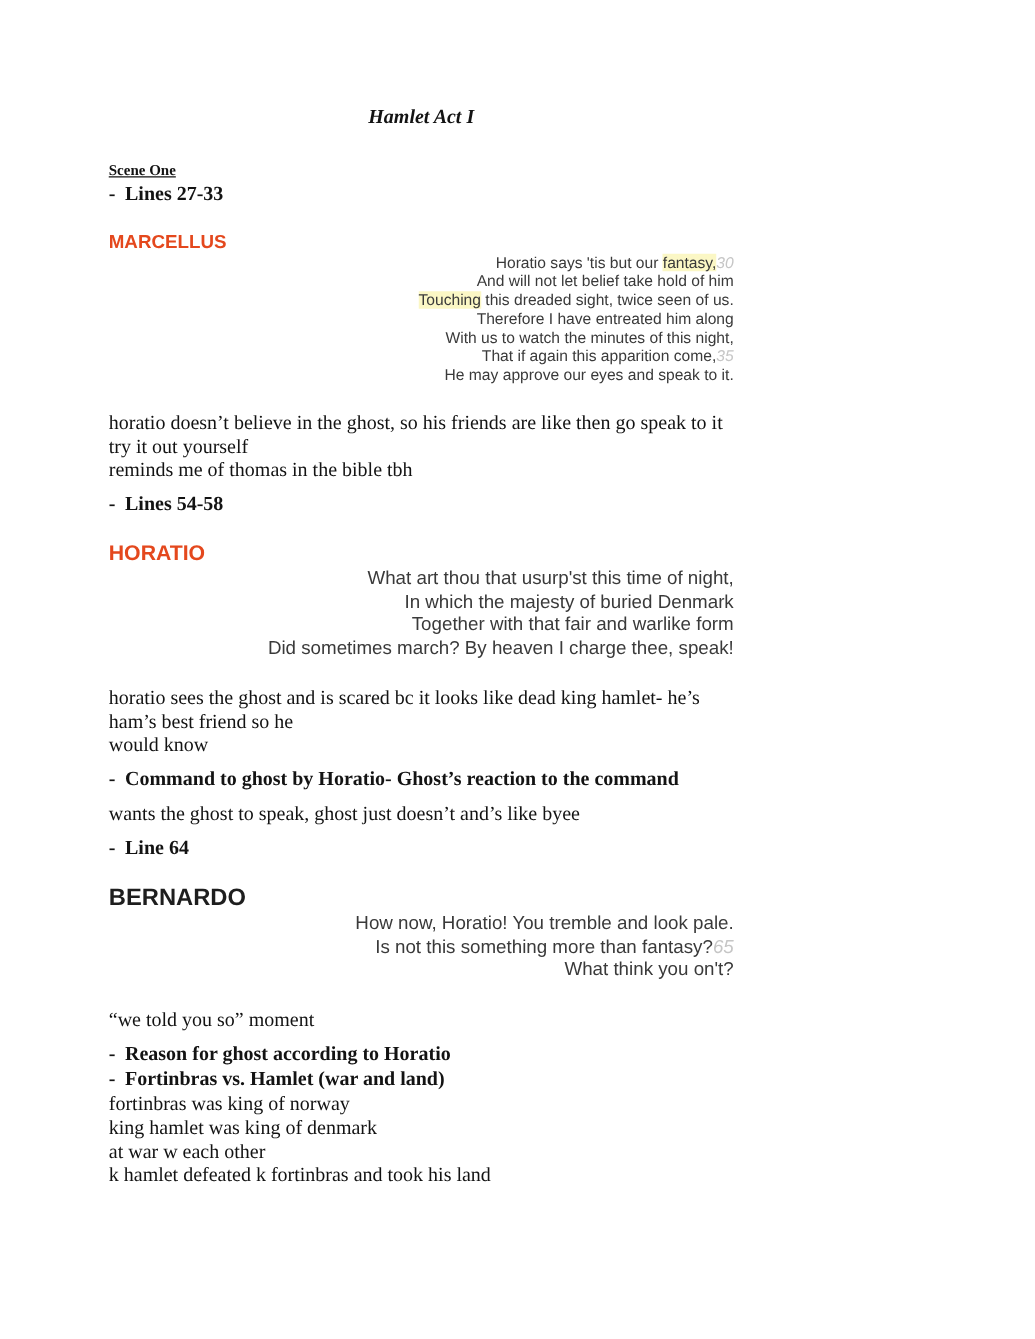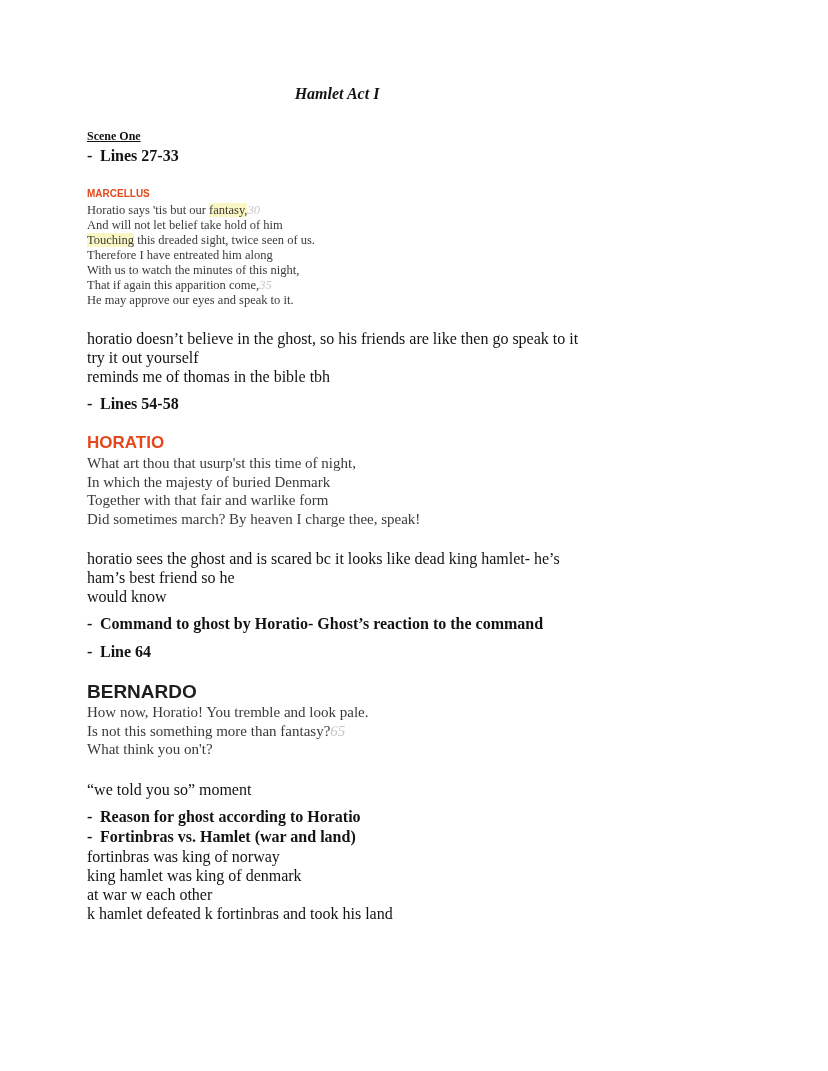--- a/index.html
+++ b/index.html
@@ -26,27 +26,28 @@
 
   .bullet { font-weight:bold; font-size:16px; line-height:20px; }
   .bullet .dash { display:inline-block; width:13px; }
   .mt20 { margin-top:8px; }
   .mt21 { margin-top:21px; }
   .tight { margin-top:0; }
 
   .speech { margin-top:18px; }
   .speaker { font-family:"Liberation Sans", sans-serif; font-weight:bold; }
   .speaker.orange { color:#E4481D; }
-  .speaker.sm { font-size:10px; line-height:19px; }
+  .speaker.sm { font-size:15px; line-height:19px; }
   .speaker.lg { font-size:17px; line-height:22px; }
   .speaker.xl { font-size:19px; line-height:23px; color:#1E1E1E; }
 
   .qline {
-    font-family:Liberation Serif, serif;
+    font-family:Liberation Sans, sans-serif;
     color:#3A3A3A;
+    text-align:right;
   }
   .speech.small .qline { font-size:12.5px; line-height:15px; }
   .speech.large .qline { font-size:15px; line-height:18.5px; }
 
   .hl { background:#FBF7C5; }
   .lnum { color:#C6C6C6; font-style:italic; }
 
   .note { font-size:16px; line-height:19px; }
   .nline { min-height:19px; }
 </style>
@@ -88,20 +89,23 @@
       <div class="qline"><span>Did sometimes march? By heaven I charge thee, speak!</span></div>
     </section>
 
     <div class="note mt21">
       <div class="nline">horatio sees the ghost and is scared bc it looks like dead king hamlet- he’s ham’s best friend so he</div>
       <div class="nline">would know</div>
     </div>
 
     <div class="bullet mt20"><span class="dash">-</span><span>Command to ghost by Horatio- Ghost’s reaction to the command</span></div>
 
+    <div class="note mt20">
+      <div class="nline">wants the ghost to speak, ghost just doesn’t and’s like byee</div>
+    </div>
 
     <div class="bullet mt20"><span class="dash">-</span><span>Line 64</span></div>
 
     <section class="speech large">
       <div class="speaker xl">BERNARDO</div>
       <div class="qline"><span>How now, Horatio! You tremble and look pale.</span></div>
       <div class="qline"><span>Is not this something more than fantasy?</span><span class="lnum">65</span></div>
       <div class="qline"><span>What think you on't?</span></div>
     </section>
 

